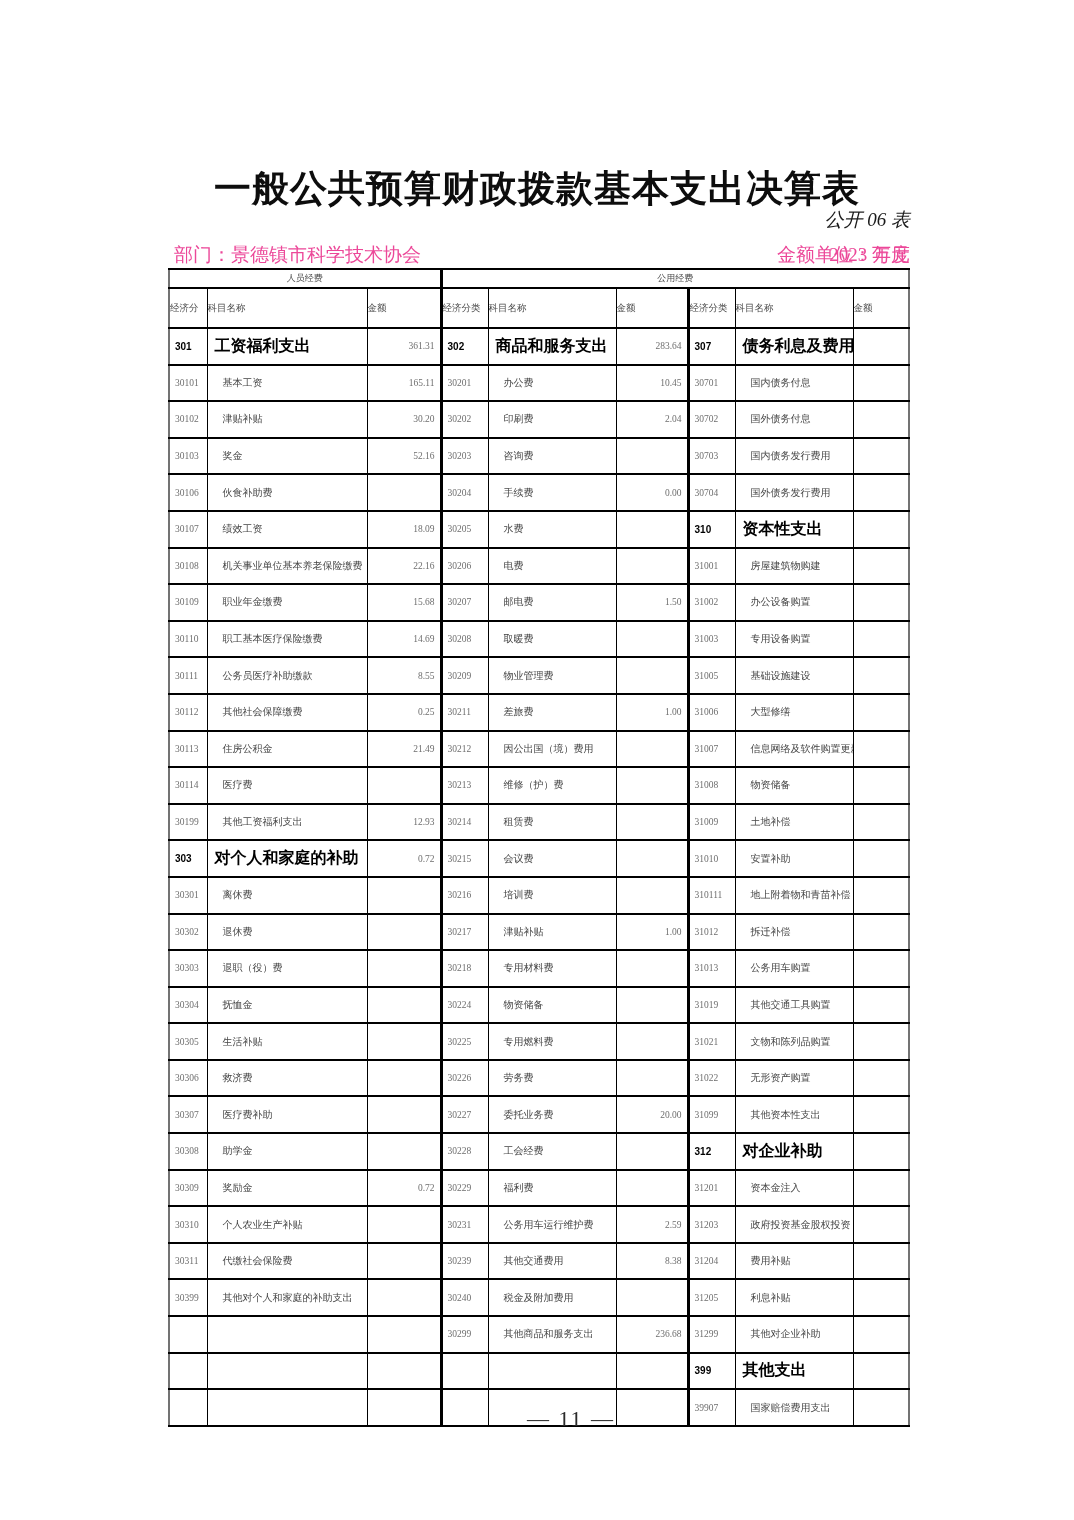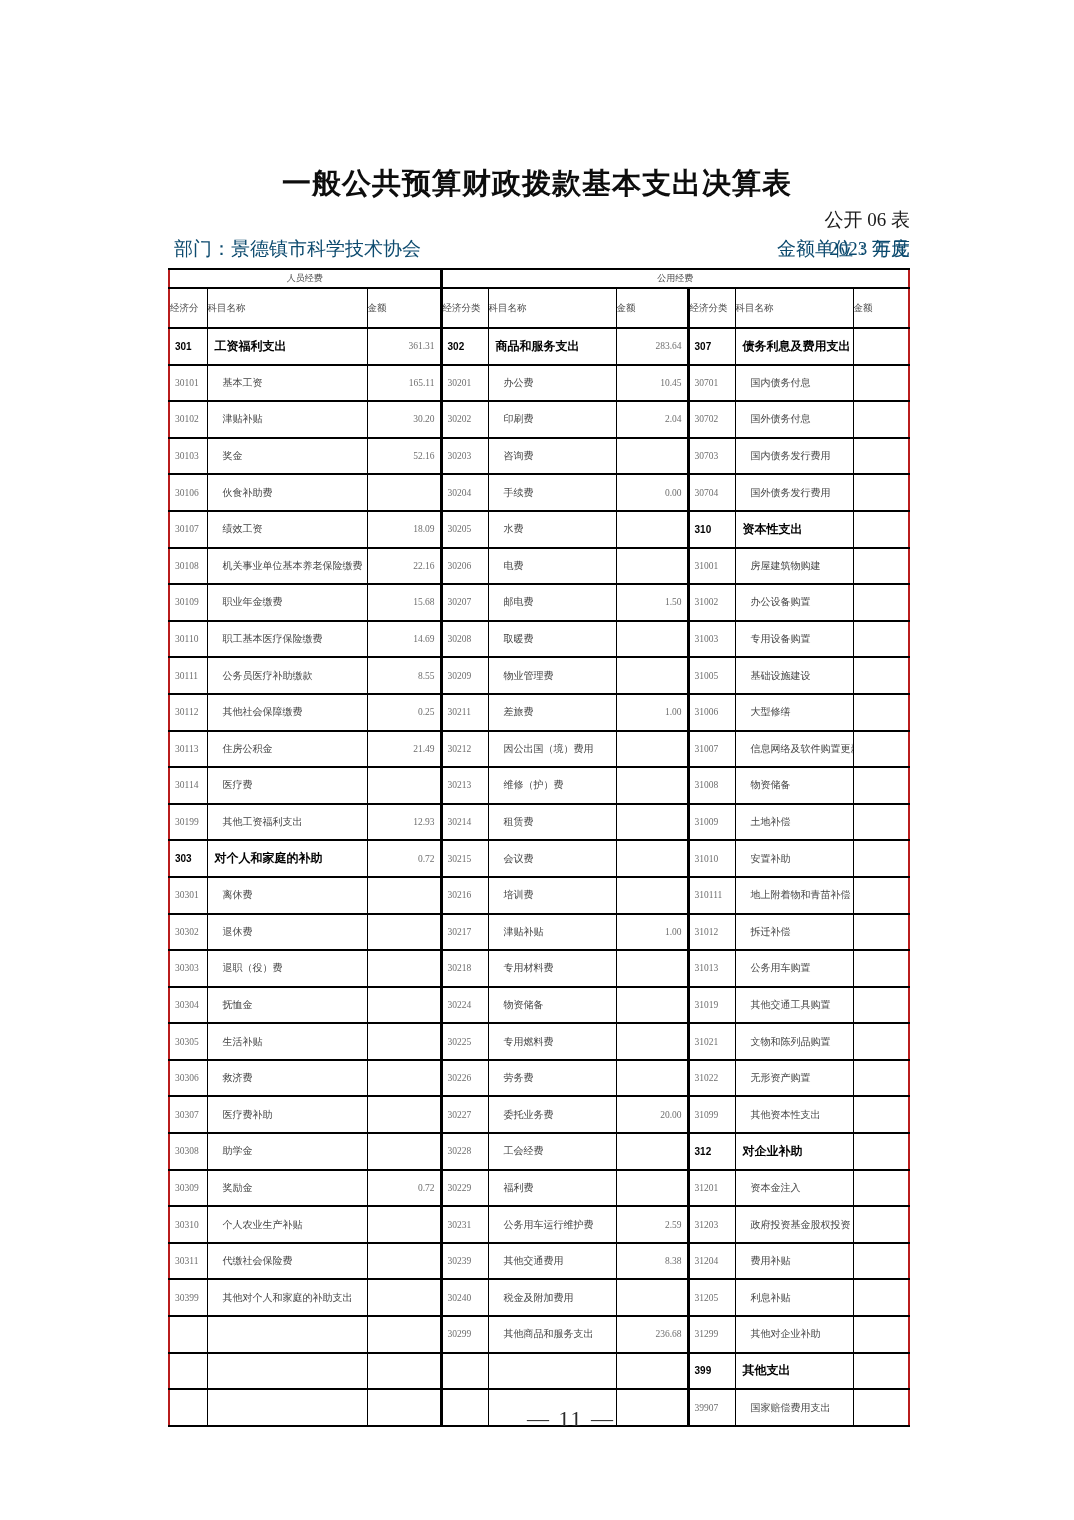--- a/index.html
+++ b/index.html
@@ -7,35 +7,35 @@
     position:relative;
     width:1074px; height:1520px;
     background:#ffffff;
     font-family:"Liberation Serif", serif;
     overflow:hidden;
   }
   .doc-title {
     position:absolute; top:164px; left:0; width:100%;
     text-align:center;
     font-family:"Liberation Sans", sans-serif;
-    font-weight:700; font-size:29px; color:#0d0d0d;
+    font-weight:700; font-size:37px; color:#0d0d0d;
     letter-spacing:1px;
   }
   .meta { position:absolute; left:168px; width:742px; }
-  .pub-label { top:207px; text-align:right; font-size:19px; color:#1a1a1a; }
-  .info-row { top:236px; height:24px; font-size:19px; color:#0c4a6e; }
+  .pub-label { top:207px; text-align:right; font-size:19px; color:#1a1a1a;font-style:italic; }
+  .info-row { top:242px; height:24px; font-size:19px; color:#ec4899; }
   .info-row .dept { position:absolute; left:6px; top:0; }
   .info-row .year { position:absolute; left:0; top:0; width:100%; text-align:right; }
   .info-row .unit { position:absolute; right:0; top:0; }
 
   table.acct-table {
     position:absolute; left:168px; top:268px;
     width:740px; table-layout:fixed;
     border-collapse:collapse;
-    border:2px solid #b91c1c;
+    border:2px solid #737373;
   }
   .acct-table td {
     border:1px solid #000;
     border-top:2px solid #000;
     border-bottom:2px solid #000;
     padding:0; overflow:hidden; white-space:nowrap;
     vertical-align:middle;
   }
   .acct-table td.gdiv { border-left:3px solid #000; }
   .acct-table thead tr.group-row td { height:17px; }
@@ -45,21 +45,21 @@
   .ghead { font-size:9px; color:#4a4a4a; text-align:center; }
   .hcell { font-size:9.5px; color:#4a4a4a; text-align:left; }
   td.code { font-size:9.5px; color:#6e6e6e; padding-left:5px; }
   td.code.bold {
     font-family:Liberation Sans, sans-serif;
     font-weight:700; font-size:10px; color:#000;
   }
   td.name { font-size:10px; color:#454545; padding-left:15px; }
   td.name.cat {
     font-family:"Liberation Sans", sans-serif;
-    font-weight:700; color:#000; padding-left:7px; font-size:12px;
+    font-weight:700; color:#000; padding-left:7px; font-size:16px;
   }
   td.amt { font-size:9.5px; color:#6e6e6e; text-align:right; padding-right:5px; }
 
   .page-number {
     position:absolute; top:1406px; left:0; width:100%;
     text-align:center; font-size:22px; color:#2b2b2b;
     letter-spacing:2px;
     padding-left:34px;
   }
 </style>

